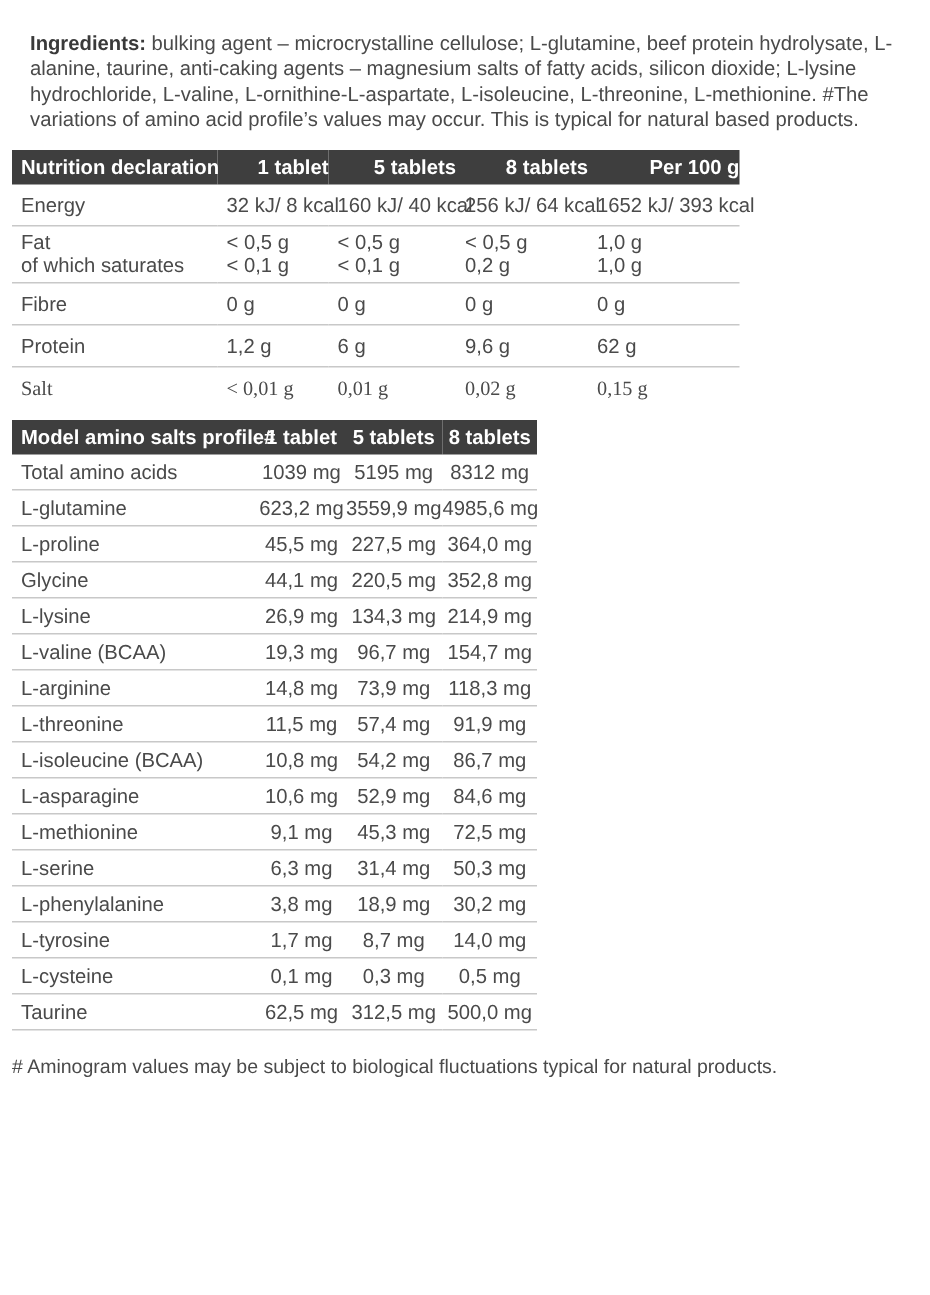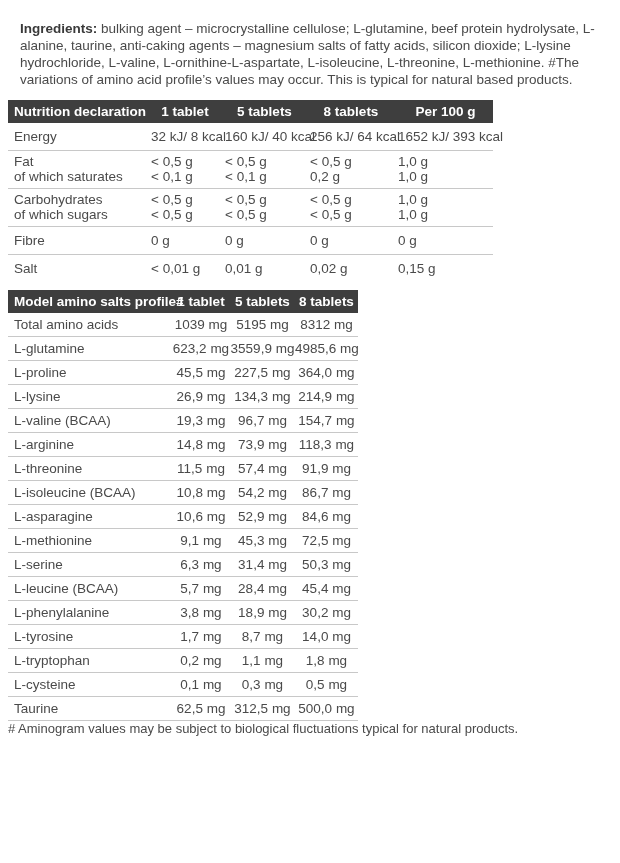--- a/index.html
+++ b/index.html
@@ -29,43 +29,43 @@
     border-collapse:collapse;
     table-layout:fixed;
   }
   th{
     background:var(--header-bg);
     color:var(--header-text);
     font-weight:bold;
     font-size:13.5px;
     line-height:15px;
     padding:4px 0 4px 6px;
-    text-align:center;
+    text-align:right;
     white-space:nowrap;
   }
   td{
     font-size:13.5px;
     line-height:15px;
     padding:6px 0 6px 6px;
     vertical-align:top;
     white-space:nowrap;
   }
   tbody tr{border-bottom:1px solid var(--divider);margin-top:46px;}
   
   .t1{width:485px;margin-top:11px;}
-  .t1 tbody tr:last-child{border-bottom:none;}
+  .t1 tbody tr:last-child{border-bottom:none;font-family:Liberation Serif, serif;}
   .t1 tr.multiline td{padding-top:3px;padding-bottom:4px;}
   
   .t2{width:350px;margin-top:8px;}
   .t2 td{padding-top:4px;padding-bottom:4px;}
   .t2 th.val, .t2 td.val{text-align:center;padding-left:0;}
   .footnote{
     font-size:13px;
     line-height:16px;
-    margin:0 0 0 0;
+    margin:16px 0 0 0;
   }
 </style>
 </head>
 <body>
 
 <p class="intro"><b>Ingredients:</b><span> bulking agent – microcrystalline cellulose; L-glutamine, beef protein hydrolysate, L-alanine, taurine, anti-caking agents – magnesium salts of fatty acids, silicon dioxide; L-lysine hydrochloride, L-valine, L-ornithine-L-aspartate, L-isoleucine, L-threonine, L-methionine. #The variations of amino acid profile’s values may occur. This is typical for natural based products.</span></p>
 
 <table class="t1">
   <colgroup>
       <col style="width: 137px;">
@@ -91,33 +91,33 @@
         <td class="val">256 kJ/ 64 kcal</td>
         <td class="val">1652 kJ/ 393 kcal</td>
       </tr>
       <tr class="multiline">
         <td class="lbl">Fat<br>of which saturates</td>
         <td class="val">&lt; 0,5 g<br>&lt; 0,1 g</td>
         <td class="val">&lt; 0,5 g<br>&lt; 0,1 g</td>
         <td class="val">&lt; 0,5 g<br>0,2 g</td>
         <td class="val">1,0 g<br>1,0 g</td>
       </tr>
-      <tr class="multiline">
-        <td class="lbl">Carbohydrates<br>of which sugars</td>
-        <td class="val">&lt; 0,5 g<br>&lt; 0,5 g</td>
-        <td class="val">&lt; 0,5 g<br>&lt; 0,5 g</td>
-        <td class="val">&lt; 0,5 g<br>&lt; 0,5 g</td>
-        <td class="val">1,0 g<br>1,0 g</td>
-      </tr>
       <tr>
         <td class="lbl">Fibre</td>
         <td class="val">0 g</td>
         <td class="val">0 g</td>
         <td class="val">0 g</td>
         <td class="val">0 g</td>
+      </tr>
+      <tr>
+        <td class="lbl">Protein</td>
+        <td class="val">1,2 g</td>
+        <td class="val">6 g</td>
+        <td class="val">9,6 g</td>
+        <td class="val">62 g</td>
       </tr>
       <tr>
         <td class="lbl">Salt</td>
         <td class="val">&lt; 0,01 g</td>
         <td class="val">0,01 g</td>
         <td class="val">0,02 g</td>
         <td class="val">0,15 g</td>
       </tr>
     </tbody>
 </table>
@@ -150,20 +150,26 @@
         <td class="val">3559,9 mg</td>
         <td class="val">4985,6 mg</td>
       </tr>
       <tr>
         <td class="lbl">L-proline</td>
         <td class="val">45,5 mg</td>
         <td class="val">227,5 mg</td>
         <td class="val">364,0 mg</td>
       </tr>
       <tr>
+        <td class="lbl">Glycine</td>
+        <td class="val">44,1 mg</td>
+        <td class="val">220,5 mg</td>
+        <td class="val">352,8 mg</td>
+      </tr>
+      <tr>
         <td class="lbl">L-lysine</td>
         <td class="val">26,9 mg</td>
         <td class="val">134,3 mg</td>
         <td class="val">214,9 mg</td>
       </tr>
       <tr>
         <td class="lbl">L-valine (BCAA)</td>
         <td class="val">19,3 mg</td>
         <td class="val">96,7 mg</td>
         <td class="val">154,7 mg</td>
@@ -198,44 +204,32 @@
         <td class="val">45,3 mg</td>
         <td class="val">72,5 mg</td>
       </tr>
       <tr>
         <td class="lbl">L-serine</td>
         <td class="val">6,3 mg</td>
         <td class="val">31,4 mg</td>
         <td class="val">50,3 mg</td>
       </tr>
       <tr>
-        <td class="lbl">L-leucine (BCAA)</td>
-        <td class="val">5,7 mg</td>
-        <td class="val">28,4 mg</td>
-        <td class="val">45,4 mg</td>
-      </tr>
-      <tr>
         <td class="lbl">L-phenylalanine</td>
         <td class="val">3,8 mg</td>
         <td class="val">18,9 mg</td>
         <td class="val">30,2 mg</td>
       </tr>
       <tr>
         <td class="lbl">L-tyrosine</td>
         <td class="val">1,7 mg</td>
         <td class="val">8,7 mg</td>
         <td class="val">14,0 mg</td>
       </tr>
       <tr>
-        <td class="lbl">L-tryptophan</td>
-        <td class="val">0,2 mg</td>
-        <td class="val">1,1 mg</td>
-        <td class="val">1,8 mg</td>
-      </tr>
-      <tr>
         <td class="lbl">L-cysteine</td>
         <td class="val">0,1 mg</td>
         <td class="val">0,3 mg</td>
         <td class="val">0,5 mg</td>
       </tr>
       <tr>
         <td class="lbl">Taurine</td>
         <td class="val">62,5 mg</td>
         <td class="val">312,5 mg</td>
         <td class="val">500,0 mg</td>

